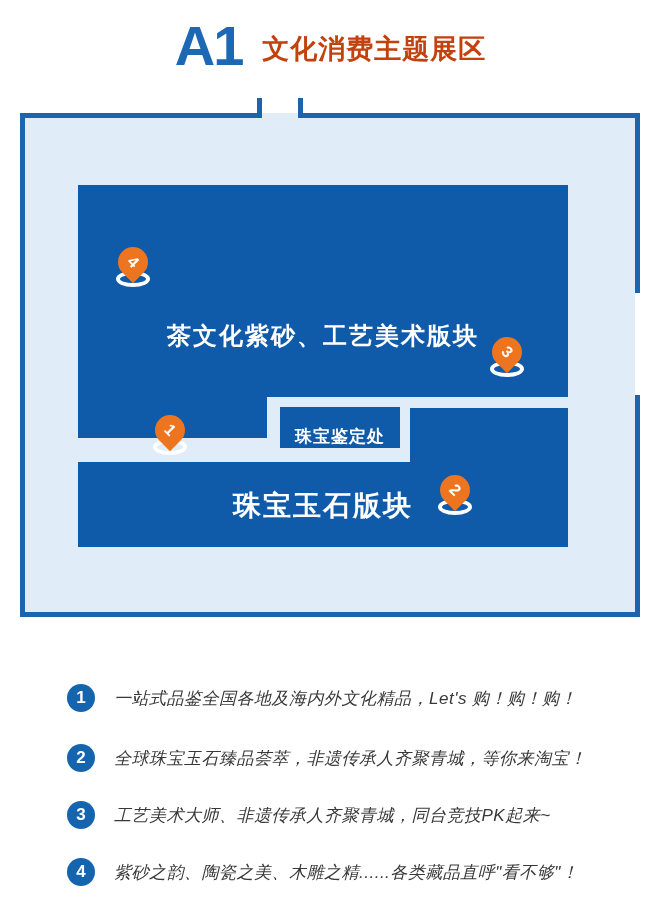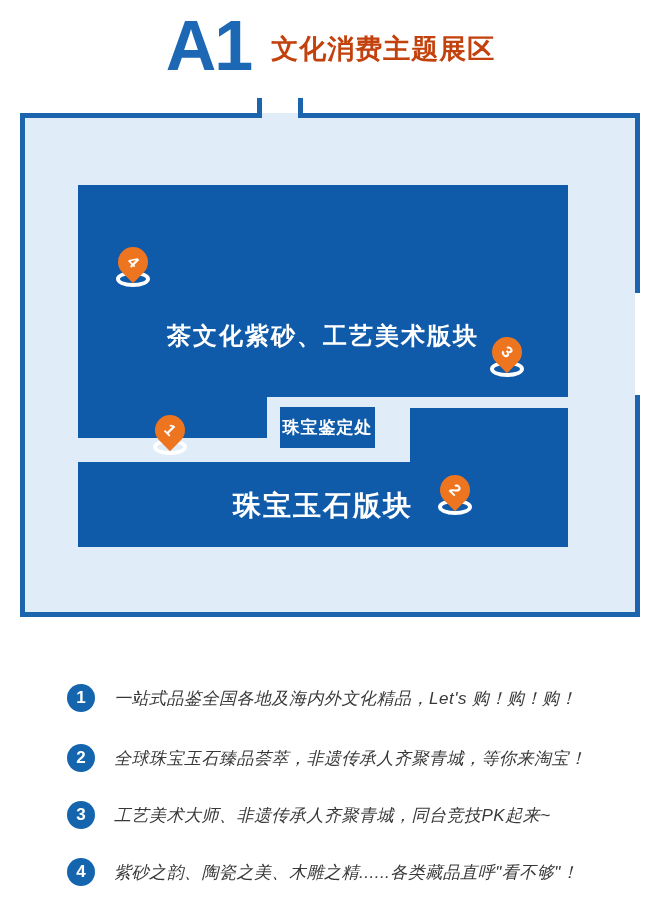--- a/index.html
+++ b/index.html
@@ -10,21 +10,21 @@
     position:relative;
     overflow:hidden;
   }
 
   
   .header {
     position:absolute; left:0; top:14px; width:661px;
     display:flex; justify-content:center; align-items:center;
   }
   .header-code {
-    color:#1c68b5; font-size:70px; font-weight:bold;
+    color:#1c68b5; font-size:56px; font-weight:bold;
     line-height:64px; letter-spacing:-2px;
   }
   .header-title {
     color:#c2410c; font-size:27px; font-weight:bold;
     margin-left:20px; margin-top:6px; letter-spacing:1px;
   }
 
   
   .map {
     position:absolute; left:20px; top:113px; width:620px; height:504px;
@@ -50,22 +50,22 @@
   .region-lower-ext  { left:390px; top:295px; width:158px; height:139px; }
 
   .region-label {
     position:absolute; color:#ffffff; font-weight:bold;
     text-align:center; letter-spacing:2px;
   }
   .label-upper { left:58px; top:170px; width:490px; font-size:24px; line-height:25px;margin-top:40px; }
   .label-lower { left:58px; top:380px; width:490px; font-size:28px; line-height:25px; }
 
   .appraisal-box {
-    position:absolute; left:260px; top:294px; width:95px; height:41px;
-    background:#0f5aa9; display:flex; align-items:center; justify-content:center;
+    position:absolute; left:260px; top:294px; width:120px; height:41px;
+    background:#0f5aa9; display:flex; align-items:flex-end; justify-content:center;
     color:#ffffff; font-size:17px; font-weight:bold; letter-spacing:1px;
   }
 
   
   .pin { position:absolute; width:30px; height:30px; }
   .pin-ring {
     position:absolute; left:-2px; top:24px;
     width:26px; height:8px;
     border:4px solid #ffffff; border-radius:50%;
   }

